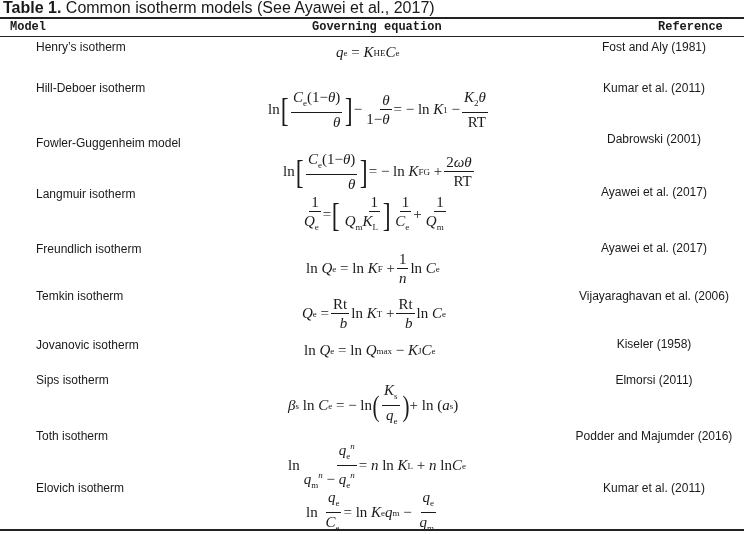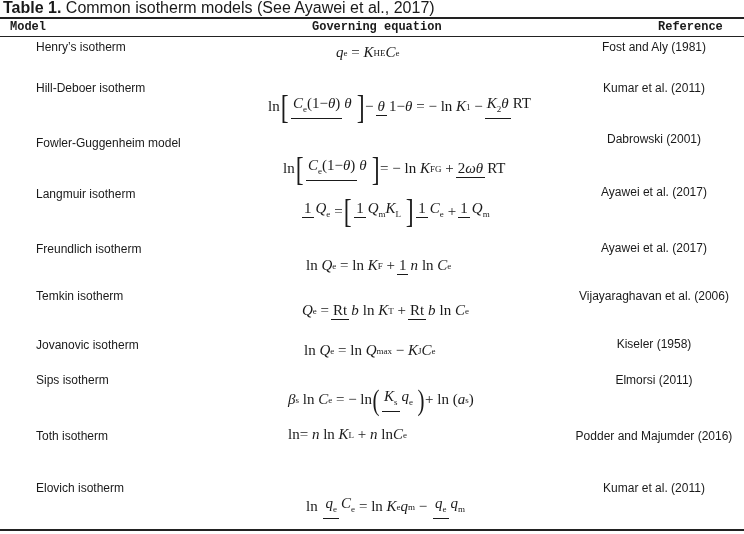--- a/index.html
+++ b/index.html
@@ -10,21 +10,21 @@
   .rule.top { top:17px; height:1.5px; }
   .rule.head { top:36px; height:1px; }
   .rule.bottom { top:529px; height:1.5px; }
   .hdr { position:absolute; top:20px; font-family:Liberation Mono, monospace; font-weight:bold; font-size:12px; line-height:15px; white-space:nowrap; }
   .model { position:absolute; left:10px; font-family:"Liberation Sans", sans-serif; font-size:12px; line-height:14px; white-space:nowrap;margin-left:26px; }
   .ref { position:absolute; width:200px; left:554px; text-align:center; font-family:"Liberation Sans", sans-serif; font-size:12px; line-height:14px; white-space:nowrap; }
   .eq { position:absolute; font-family:"Liberation Serif", serif; font-size:15px; white-space:nowrap; display:flex; align-items:center; }
   .eq i { font-style:italic; }
   .sub { font-size:9px; vertical-align:-4px; font-style:normal; }
   .sup { font-size:9px; vertical-align:6px; font-style:italic; }
-  .frac { display:inline-flex; flex-direction:row; align-items:flex-start; vertical-align:middle; margin:17px 2px; }
+  .frac { display:inline-flex; flex-direction:column; align-items:flex-end; vertical-align:middle; margin:11px 2px; }
   .frac > .num { border-bottom:1px solid #1a1a1a; padding:0 2px; line-height:18px; }
   .frac > .den { padding:0 2px; line-height:18px; }
   .brk { font-size:34px; line-height:30px; font-weight:100; transform:scaleX(0.7); display:inline-block; margin:0 -1px; }
   .par { font-size:30px; line-height:30px; transform:scaleX(0.7); display:inline-block; margin:0 -1px; }
 </style>
 </head>
 <body>
 
 <div class="caption"><b>Table 1.</b><span> Common isotherm models (See Ayawei et al., 2017)</span></div>
 
@@ -121,21 +121,24 @@
 </div>
 
 <div class="eq" style="left:288px; top:370px;" title="β_s ln C_e = −ln(K_s/q_e) + ln(a_s)">
   <i>β</i><span class="sub">s</span>&nbsp;ln&nbsp;<i>C</i><span class="sub">e</span>&nbsp;=&nbsp;−&nbsp;ln<span class="par">(</span><span class="frac">
       <span class="num"><i>K</i><span class="sub">s</span></span>
       <span class="den"><i>q</i><span class="sub">e</span></span>
     </span><span class="par">)</span>+&nbsp;ln&nbsp;(<i>a</i><span class="sub">s</span>)
 </div>
 
 <div class="eq" style="left:288px; top:426px;" title="ln q_e^n/(q_m^n − q_e^n) = n ln K_L + n ln C_e">
-  ln=&nbsp;<i>n</i>&nbsp;ln&nbsp;<i>K</i><span class="sub">L</span>&nbsp;+&nbsp;<i>n</i>&nbsp;ln<i>C</i><span class="sub">e</span>
+  ln<span class="frac">
+      <span class="num"><i>q</i><span class="sub">e</span><span class="sup">n</span></span>
+      <span class="den"><i>q</i><span class="sub">m</span><span class="sup">n</span>&nbsp;−&nbsp;<i>q</i><span class="sub">e</span><span class="sup">n</span></span>
+    </span>=&nbsp;<i>n</i>&nbsp;ln&nbsp;<i>K</i><span class="sub">L</span>&nbsp;+&nbsp;<i>n</i>&nbsp;ln<i>C</i><span class="sub">e</span>
 </div>
 
 <div class="eq" style="left:306px; top:477px;" title="ln q_e/C_e = ln K_e q_m − q_e/q_m">
   ln&nbsp;<span class="frac">
       <span class="num"><i>q</i><span class="sub">e</span></span>
       <span class="den"><i>C</i><span class="sub">e</span></span>
     </span>=&nbsp;ln&nbsp;<i>K</i><span class="sub">e</span><i>q</i><span class="sub">m</span>&nbsp;−&nbsp;<span class="frac">
       <span class="num"><i>q</i><span class="sub">e</span></span>
       <span class="den"><i>q</i><span class="sub">m</span></span>
     </span>

